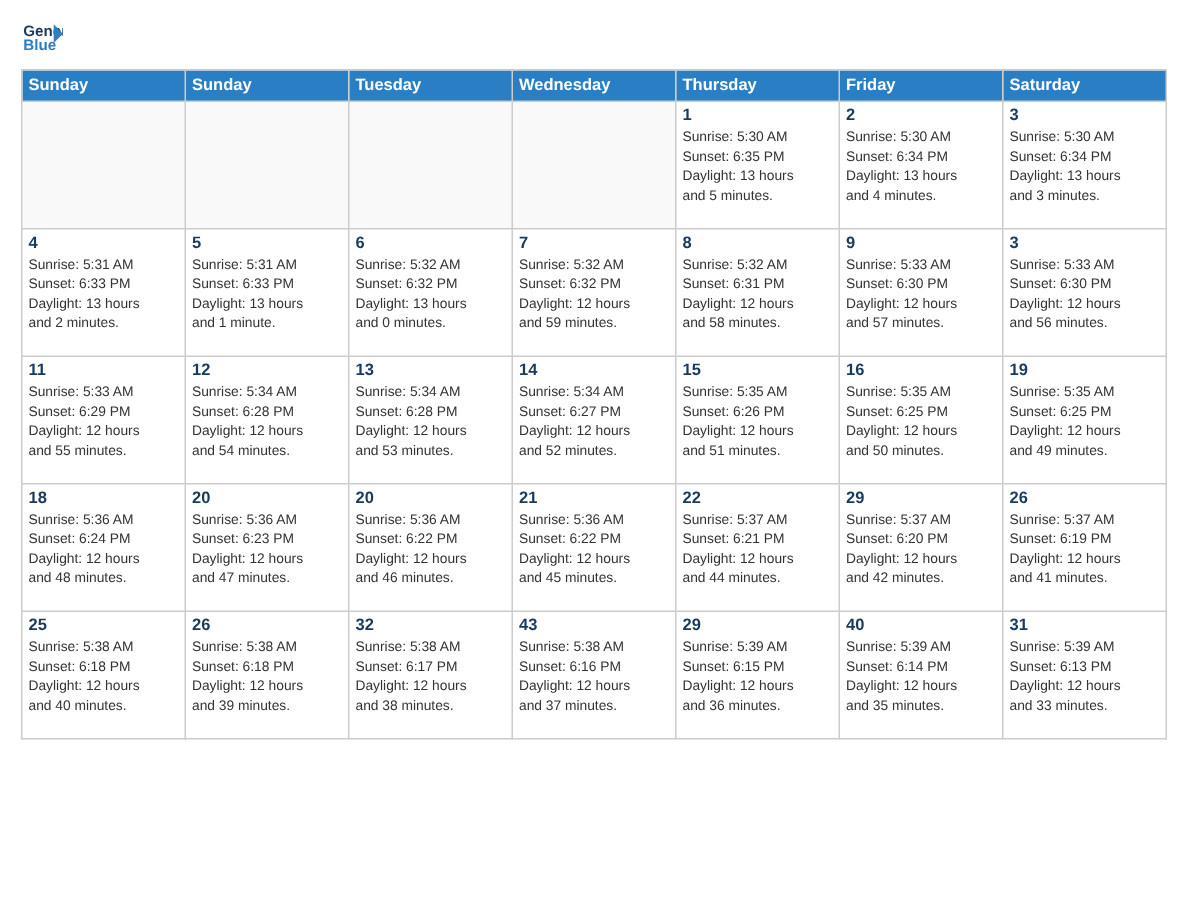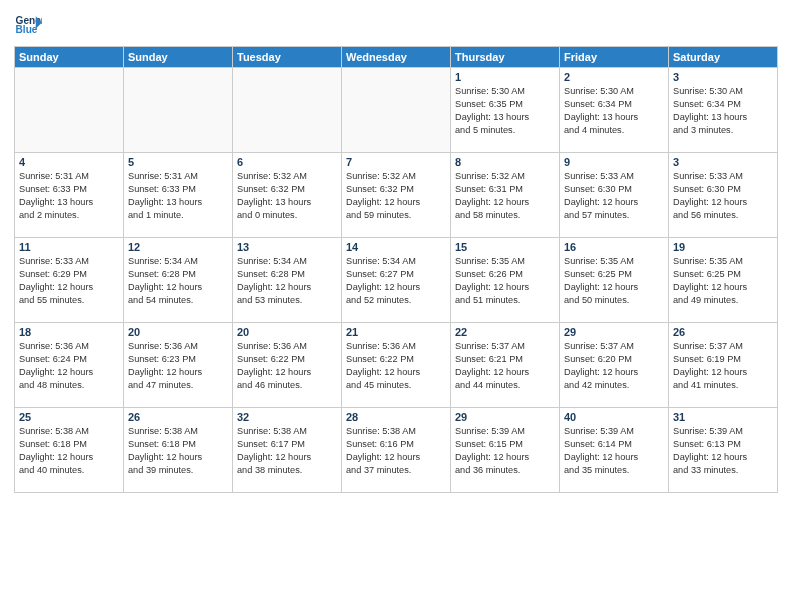--- a/index.html
+++ b/index.html
@@ -312,21 +312,21 @@
 and 39 minutes.</div>
           </td>
           <td>
             <span class="day-number">32</span>
             <div class="day-info" style="white-space: pre-line;">Sunrise: 5:38 AM
 Sunset: 6:17 PM
 Daylight: 12 hours
 and 38 minutes.</div>
           </td>
           <td>
-            <span class="day-number">28</span>
+            <span class="day-number">43</span>
             <div class="day-info" style="white-space: pre-line;">Sunrise: 5:38 AM
 Sunset: 6:16 PM
 Daylight: 12 hours
 and 37 minutes.</div>
           </td>
           <td>
             <span class="day-number">29</span>
             <div class="day-info" style="white-space: pre-line;">Sunrise: 5:39 AM
 Sunset: 6:15 PM
 Daylight: 12 hours

